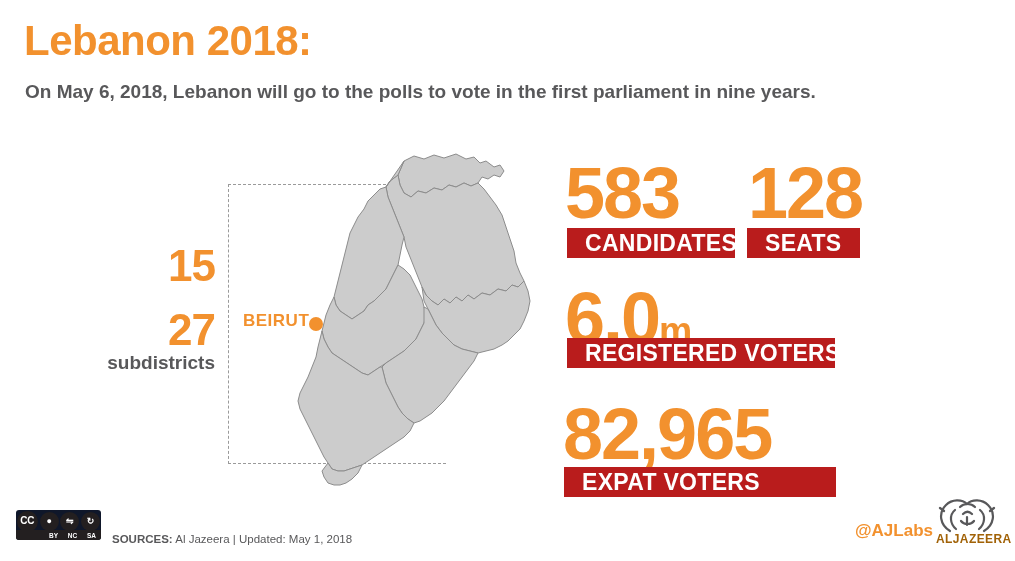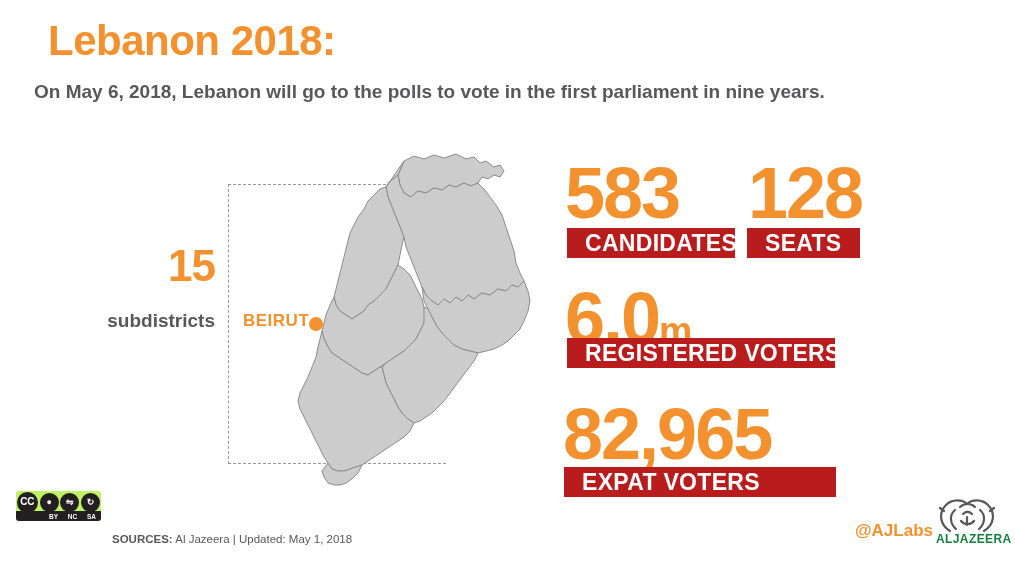--- a/index.html
+++ b/index.html
@@ -20,32 +20,30 @@
   #title {
     position: absolute;
     left: 24px;
     top: 20px;
     font-size: 42px;
     font-weight: bold;
     color: #f2912e;
     letter-spacing: -0.5px;
     line-height: 1;
     white-space: nowrap;
-    margin-left: 24px;
   }
   #subtitle {
     position: absolute;
     left: 25px;
     top: 82px;
     font-size: 19px;
     font-weight: bold;
     color: #58585a;
     line-height: 1.1;
     white-space: nowrap;
-    margin-left: 9px;
   }
 
   
   #districts-block {
     position: absolute;
     left: 60px;
     top: 245px;
     width: 155px;
     text-align: right;
   }
@@ -146,24 +144,24 @@
   #n-registered { left: 565px; top: 282px; font-size: 72px; }
   #bar-registered { left: 567px; top: 338px; width: 268px; }
 
   #n-expat { left: 563px; top: 398px; font-size: 72px; }
   #bar-expat { left: 564px; top: 467px; width: 272px; }
 
   
   #cc-badge {
     position: absolute;
     left: 16px;
-    top: 491px;
+    top: 510px;
     width: 85px;
     height: 30px;
-    background: #bef264;
+    background: #0f172a;
     border-radius: 3px;
   }
   #cc-badge .cc-icons {
     position: absolute;
     left: 0; top: 0;
     width: 85px; height: 22px;
     display: flex;
     align-items: center;
     justify-content: space-around;
   }
@@ -224,33 +222,34 @@
     width: 75px;
     height: 56px;
   }
   #aj-name {
     position: absolute;
     left: 936px;
     top: 532px;
     font-size: 12px;
     font-weight: bold;
     letter-spacing: 0.4px;
-    color: #15803d;
+    color: #a16207;
     white-space: nowrap;
   }
 </style>
 </head>
 <body>
 
 <div id="title">Lebanon 2018:</div>
 <div id="subtitle">On May 6, 2018, Lebanon will go to the polls to vote in the first parliament in nine years.</div>
 
 <div id="districts-block">
   <div class="dist-num">15</div>
   <div class="dist-gap"></div>
+  <div class="dist-num">27</div>
   <div class="dist-label">subdistricts</div>
 </div>
 
 <div id="dashed-box"></div>
 
 <div id="map-wrap">
   <svg width="320" height="345" viewBox="0 0 320 345" xmlns="http://www.w3.org/2000/svg">
     <g fill="#cccccc" stroke="#8c8c8c" stroke-width="1" stroke-linejoin="round">
 
       <path d="M176,16 L186,11 L196,14 L206,10 L216,13 L228,9 L238,14 L246,12 L252,18 L258,16

